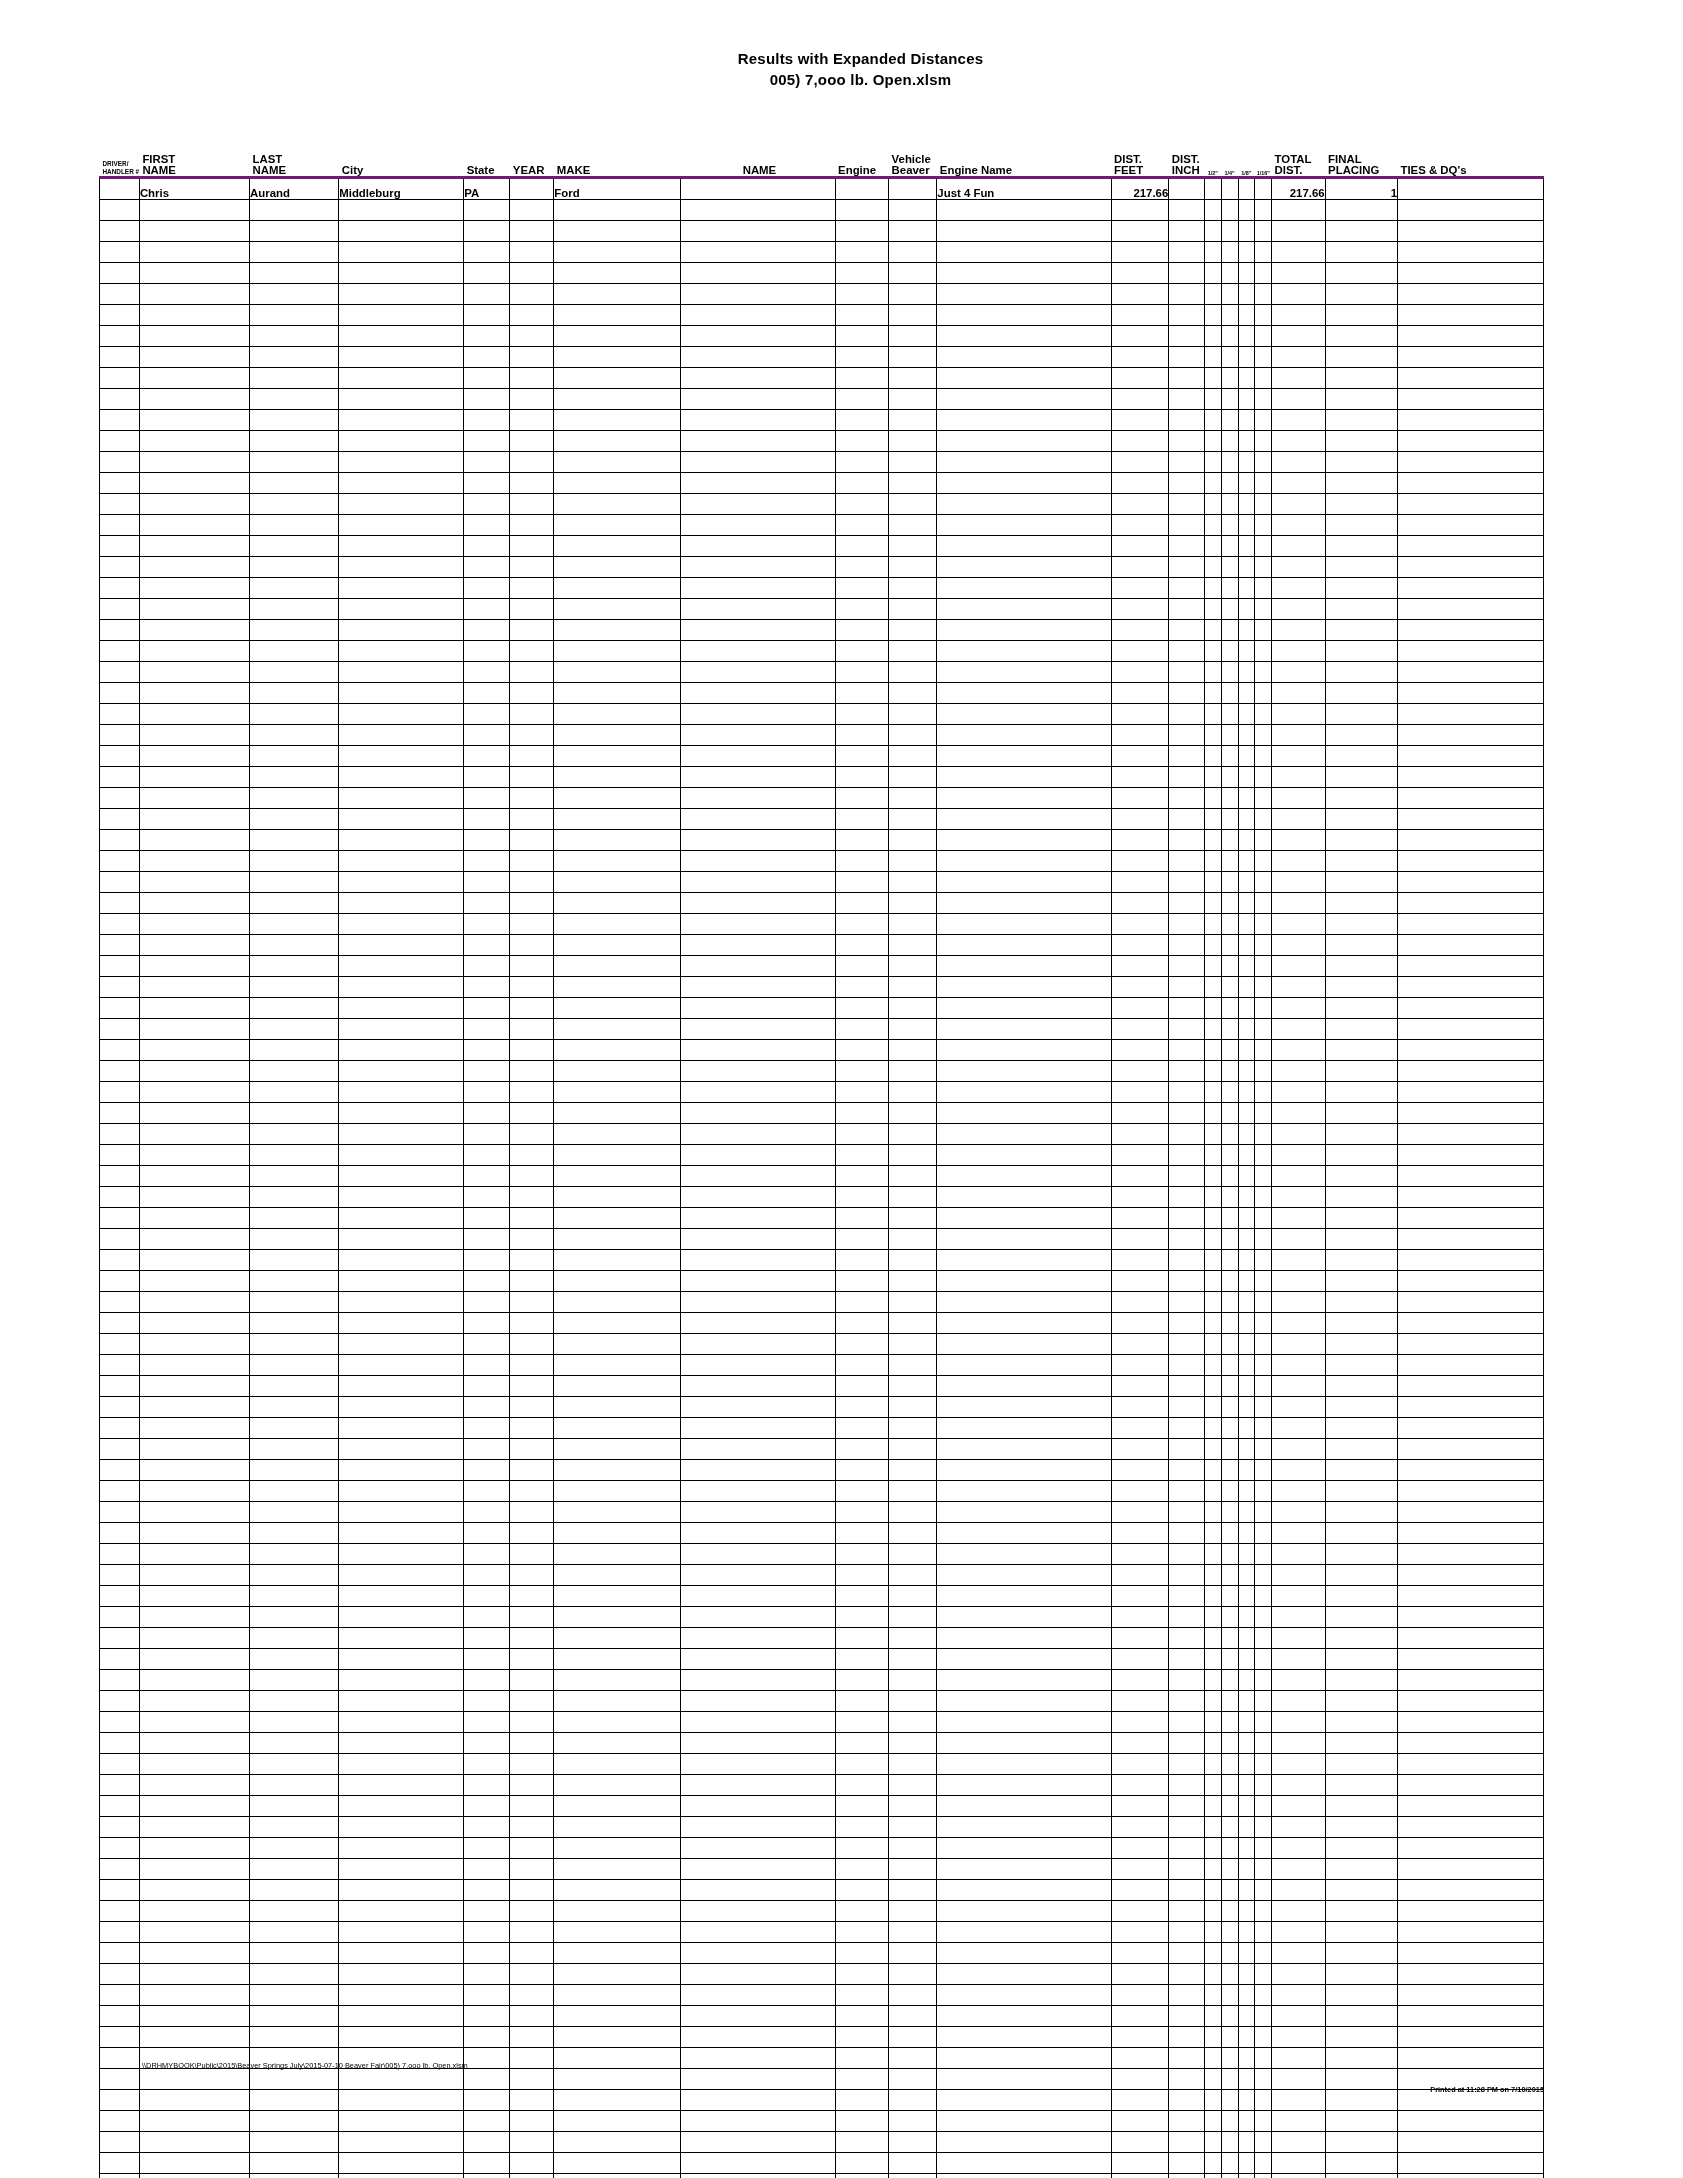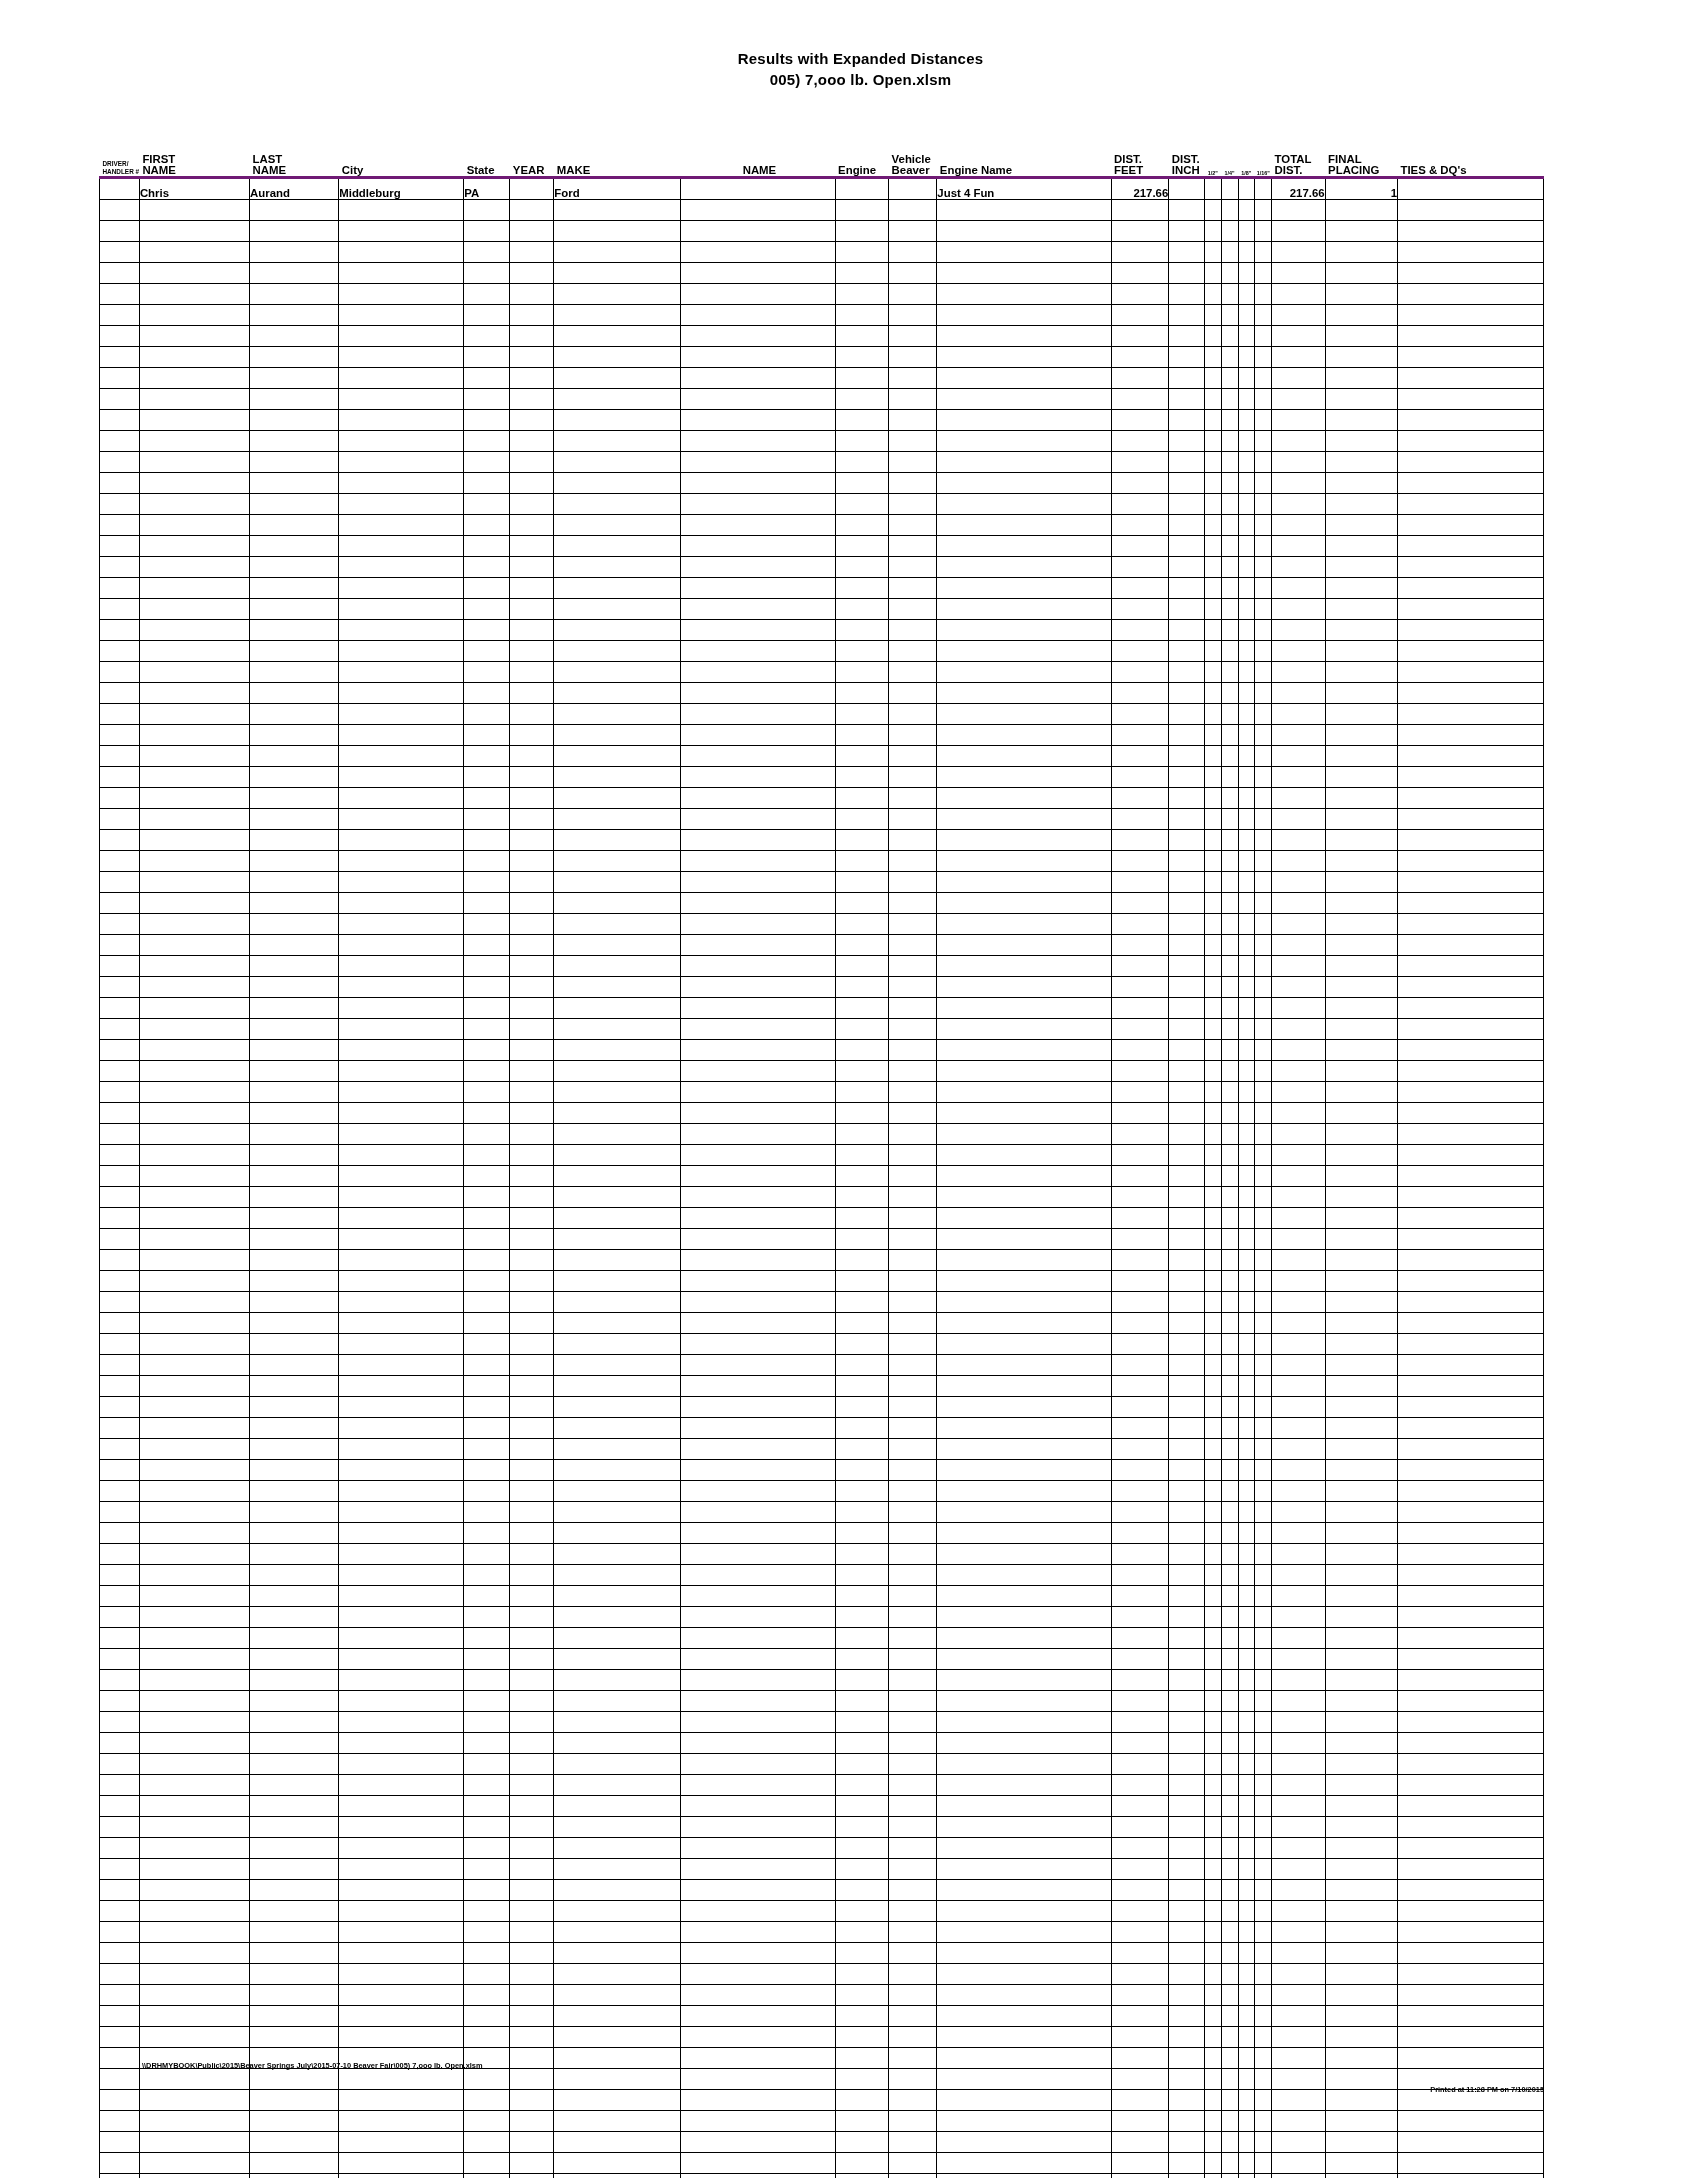--- a/index.html
+++ b/index.html
@@ -95,21 +95,21 @@
     position: absolute;
     left: 0;
     top: 2061px;
     width: 1683px;
   }
   .footer-left {
     position: absolute;
     left: 142px;
     top: 0;
     font-size: 7.4px;
-    font-weight: bold;
+    font-weight: normal;
   }
   .footer-right {
     position: absolute;
     right: 139px;
     top: 0;
     font-size: 7.4px;
     font-weight: bold;
     margin-top: 24px;
   }
 </style>

